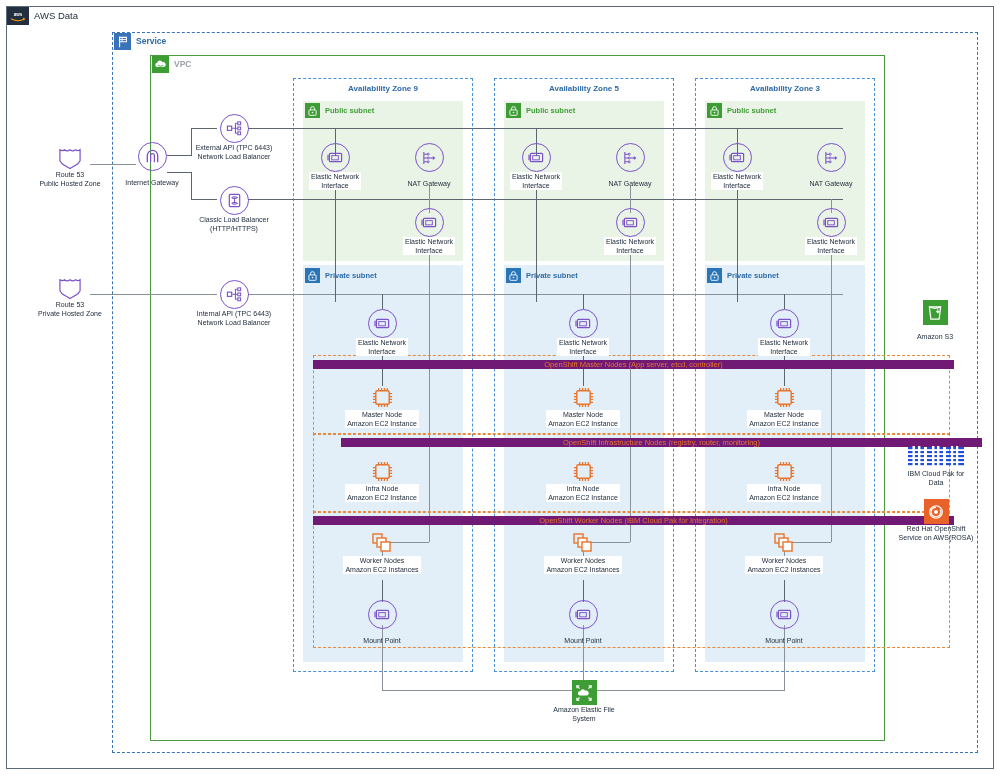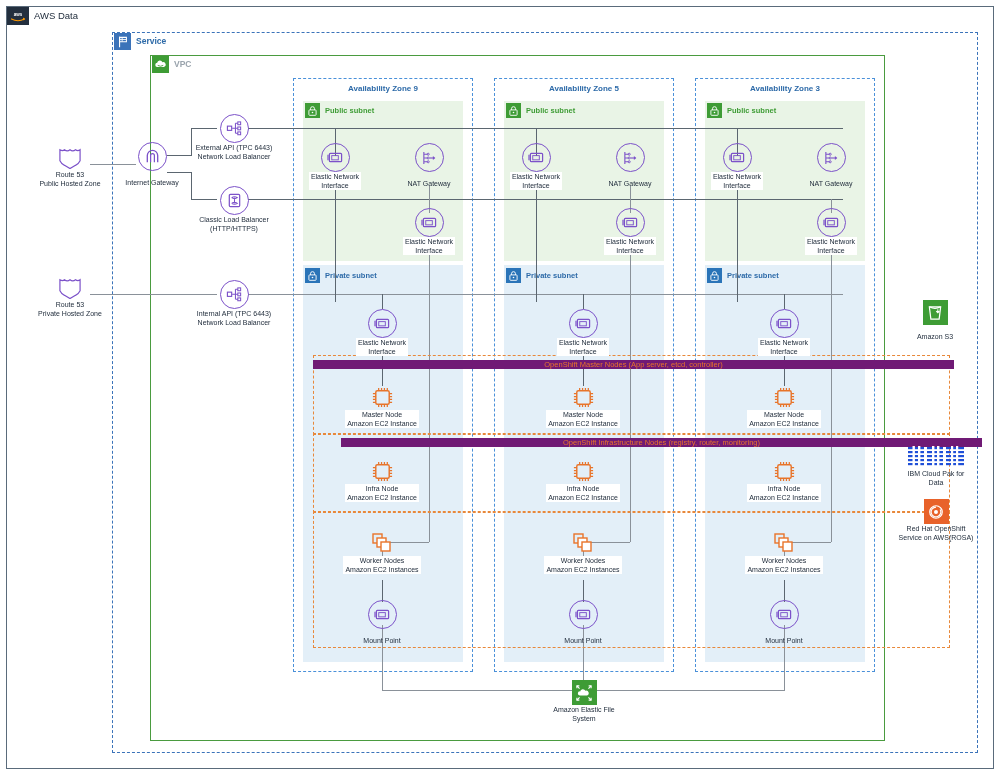--- a/index.html
+++ b/index.html
@@ -224,20 +224,21 @@
   <div class="ln lnv ln-grey" style="left:784px;top:625px;height:65px;"></div>
   <div class="ln lnh ln-grey" style="left:584px;top:690px;width:201px;"></div>
 
   <div class="ogroup" style="left:313px;top:355px;width:635px;height:78px;"></div>
   <div class="ogroup-title" style="left:313px;top:360px;width:635px;">OpenShift Master Nodes (App server, etcd, controller)</div>
 
   <div class="ogroup" style="left:313px;top:433px;width:635px;height:78px;"></div>
   <div class="ogroup-title" style="left:313px;top:438px;width:635px;margin-left:28px;">OpenShift Infrastructure Nodes (registry, router, monitoring)</div>
 
   <div class="ogroup" style="left:313px;top:511px;width:635px;height:135px;"></div>
+  <div class="ogroup-title" style="left:313px;top:516px;width:635px;">OpenShift Worker Nodes (IBM Cloud Pak for Integration)</div>
 
   <div class="node" style="left:25px;top:146px;width:90px;">
     <div class="r53">
       <svg width="26" height="22" viewBox="0 0 28 24">
         <path d="M3 3 q3 2 5 0 q3 2.5 6 0 q3 2.5 6 0 q2.5 2 5 0 v12 q-2 4 -5 5 q-3.5 2.2 -6 3.5 q-2.5 -1.3 -6 -3.5 q-3 -1 -5 -5 z" fill="none" stroke="#7c52c9" stroke-width="1.3"></path>
       </svg>
     </div>
     <div class="cap">Route 53
 Public Hosted Zone</div>
   </div>

